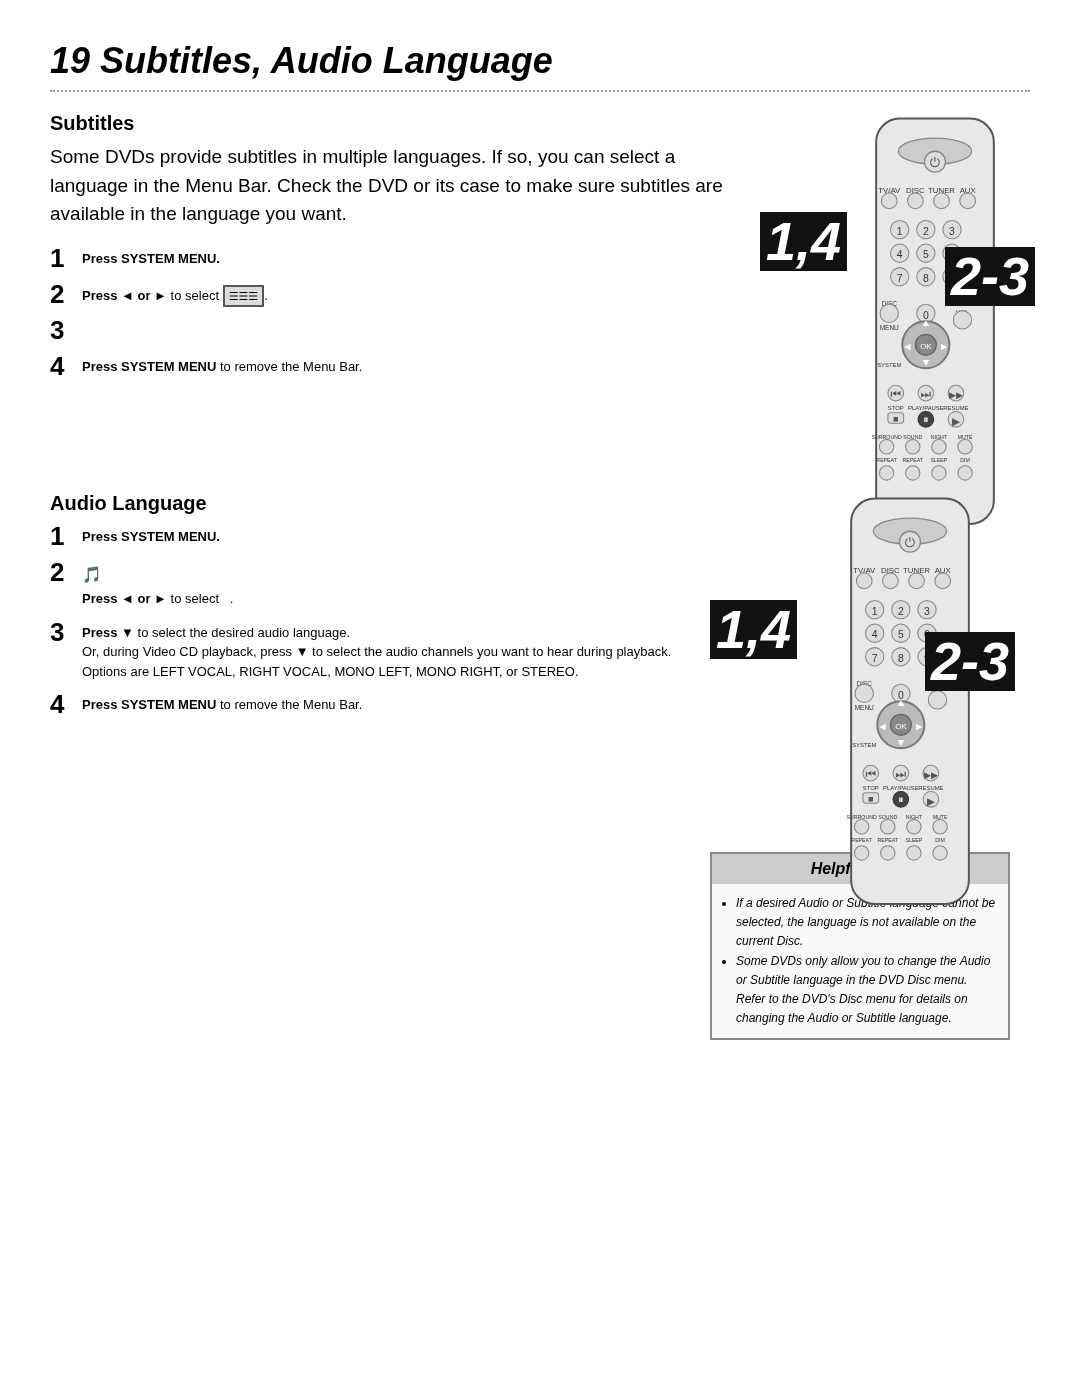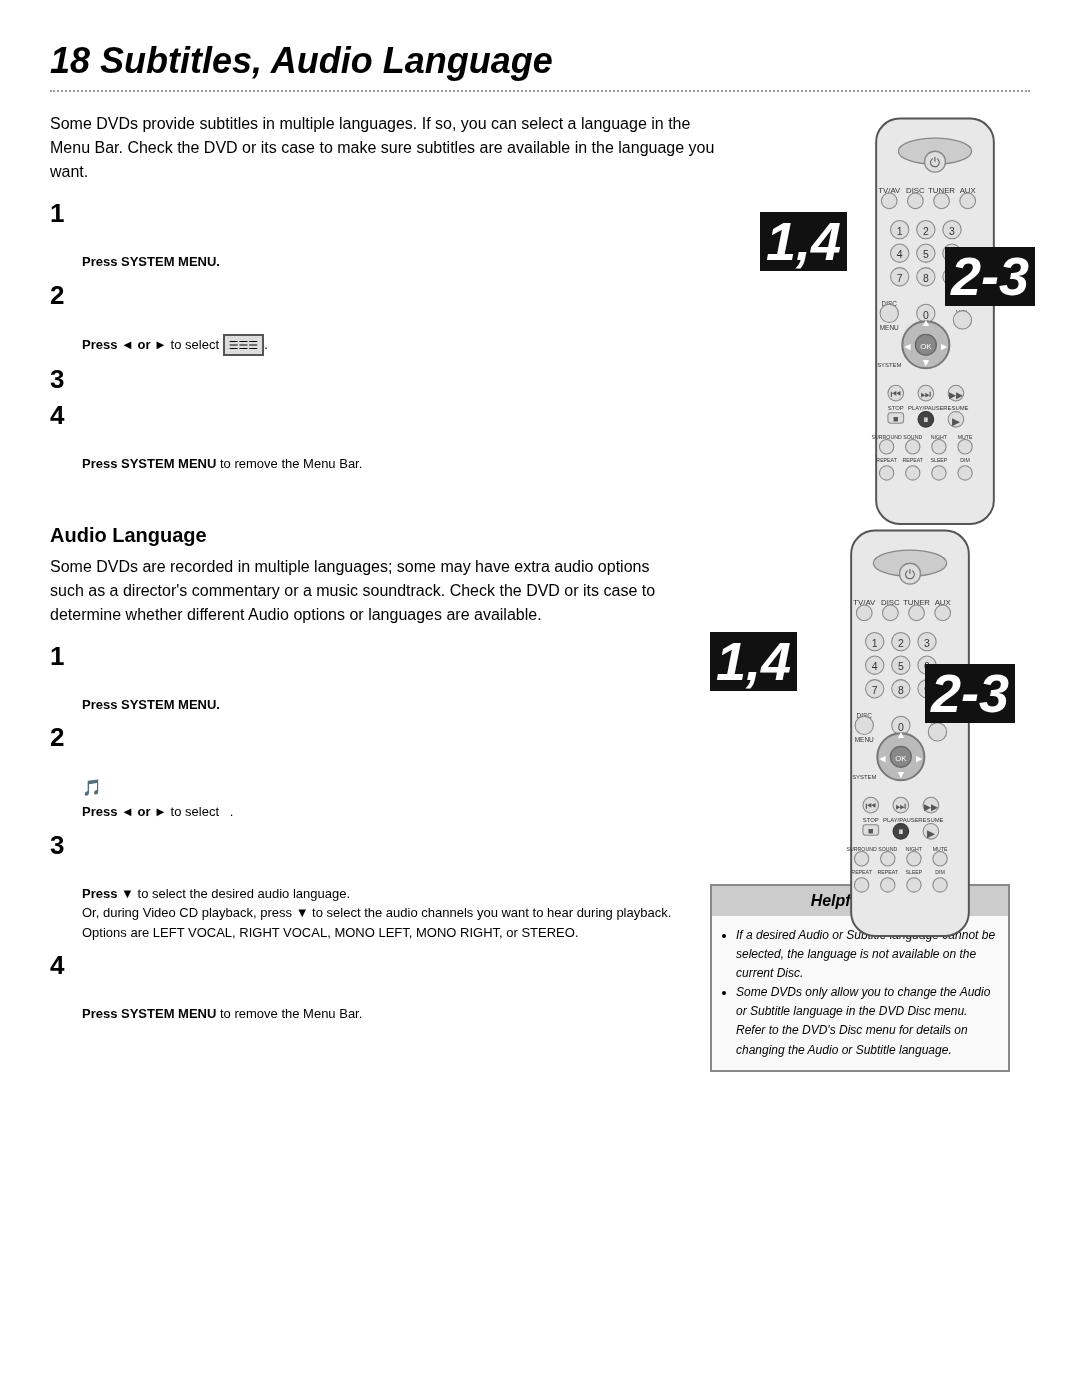--- a/index.html
+++ b/index.html
@@ -37,21 +37,21 @@
       width: 280px;
       flex-shrink: 0;
       position: relative;
     }
     .section-title {
       font-size: 20px;
       font-weight: bold;
       margin-bottom: 8px;
     }
     .section-desc {
-      font-size: 16px;
+      font-size: 19px;
       line-height: 1.5;
       margin-bottom: 16px;
     }
     .steps {
       list-style: none;
     }
     .step-item {
       display: flex;
       gap: 12px;
       margin-bottom: 10px;
@@ -61,45 +61,45 @@
       font-size: 26px;
       font-weight: bold;
       line-height: 1;
       min-width: 20px;
       color: #000;
     }
     .step-text {
       font-size: 13px;
       line-height: 1.5;
       padding-top: 4px;
-      margin-top: 48px;
     }
     .step-text strong {
       font-weight: bold;
     }
     .section-bottom {
       display: flex;
       gap: 36px;
     }
     .section-bottom-left {
       flex: 1;
     }
     .section-bottom-right {
       width: 320px;
       flex-shrink: 0;
     }
   </style>
 </head>
 <body>
 
-<h1 class="page-title">18  Subtitles, Audio Language</h1>
+<h1 class="page-title">19  Subtitles, Audio Language</h1>
 <hr class="dotted-divider">
 
 <div class="section">
   <div class="section-left">
+    <h2 class="section-title">Subtitles</h2>
     <p class="section-desc">Some DVDs provide subtitles in multiple languages. If so, you can select a language in the Menu Bar. Check the DVD or its case to make sure subtitles are available in the language you want.</p>
 
     <div class="steps">
 
       <div class="step-item">
         <span class="step-num">1</span>
         <span class="step-text"><strong>Press SYSTEM MENU.</strong></span>
       </div>
 
       <div class="step-item">
@@ -229,21 +229,20 @@
         <circle cx="88" cy="276" r="5.5" fill="#ddd" stroke="#888" stroke-width="0.8"></circle>
       </svg>
     </div>
   </div>
 </div>
 
 <div style="margin-top: 30px;">
   <div class="section-bottom">
     <div class="section-bottom-left">
       <h2 class="section-title">Audio Language</h2>
-      <p class="section-desc">Some DVDs are recorded in multiple languages; some may have extra audio options such as a director's commentary or a music soundtrack. Check the DVD or its case to determine whether different Audio options or languages are available.</p>
 
       <div class="steps">
 
         <div class="step-item">
           <span class="step-num">1</span>
           <span class="step-text"><strong>Press SYSTEM MENU.</strong></span>
         </div>
 
         <div class="step-item">
           <span class="step-num">2</span>

